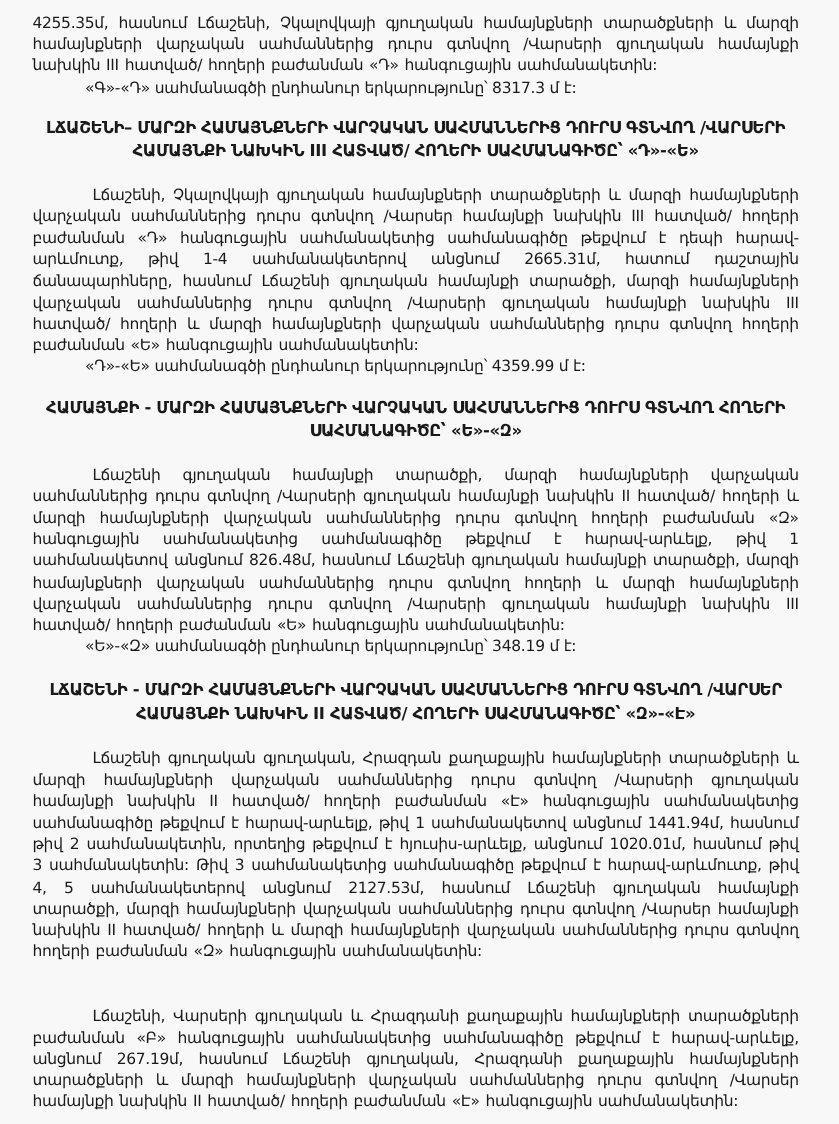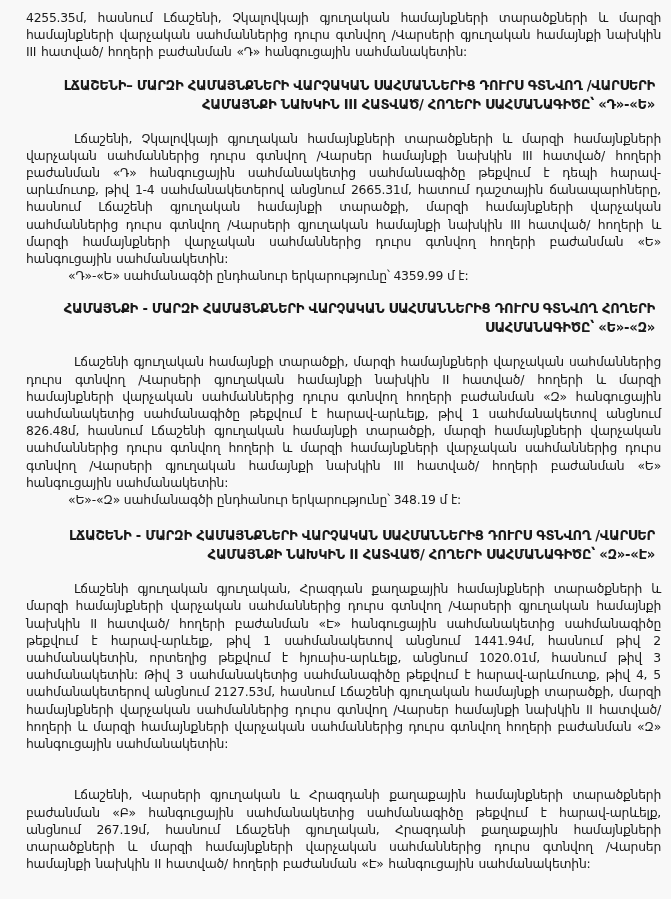--- a/index.html
+++ b/index.html
@@ -13,54 +13,55 @@
       overflow: hidden;
       font-family: "DejaVu Sans", sans-serif;
       color: #1a1a1a;
       font-size: 12.4px;
       line-height: 17.2px;
     }
     .page {
       position: relative;
       width: 671px;
       height: 866px;
-      padding: 9px 10px 0 26px;
+      padding: 9px 32px 0 26px;
       box-sizing: border-box;
     }
     .para {
       text-align: justify;
       text-indent: 48px;
       margin: 0;
       letter-spacing: -0.25px;
       word-spacing: 1px;
     }
     .para.noindent { text-indent: 0; }
     .total {
       margin: 0;
       padding-left: 42px;
       letter-spacing: -0.2px;
     }
     .heading {
-      text-align: right;
+      text-align: center;
       margin: 0;
       font-size: 13.2px;
       line-height: 19px;
       letter-spacing: -0.3px;
       padding: 0 6px;
     }
     .gap-s { height: 16px; }
     .gap-m { height: 18px; }
     .gap-h { height: 15px; }
   </style>
 </head>
 <body>
 
 <div class="page">
 
   <p class="para noindent">4255.35մ, հասնում Լճաշենի, Չկալովկայի գյուղական համայնքների տարածքների և մարզի համայնքների վարչական սահմաններից դուրս գտնվող /Վարսերի գյուղական համայնքի նախկին III հատված/ հողերի բաժանման «Դ» հանգուցային սահմանակետին:</p>
+  <p class="total">«Գ»-«Դ» սահմանագծի ընդհանուր երկարությունը՝ 8317.3 մ է:</p>
 
   <div class="gap-h"></div>
   <h2 class="heading">ԼՃԱՇԵՆԻ– ՄԱՐԶԻ ՀԱՄԱՅՆՔՆԵՐԻ ՎԱՐՉԱԿԱՆ ՍԱՀՄԱՆՆԵՐԻՑ ԴՈՒՐՍ ԳՏՆՎՈՂ /ՎԱՐՍԵՐԻ ՀԱՄԱՅՆՔԻ ՆԱԽԿԻՆ III ՀԱՏՎԱԾ/ ՀՈՂԵՐԻ ՍԱՀՄԱՆԱԳԻԾԸ՝ «Դ»-«Ե»</h2>
   <div class="gap-s"></div>
   <p class="para">Լճաշենի, Չկալովկայի գյուղական համայնքների տարածքների և մարզի համայնքների վարչական սահմաններից դուրս գտնվող /Վարսեր համայնքի նախկին III հատված/ հողերի բաժանման «Դ» հանգուցային սահմանակետից սահմանագիծը թեքվում է դեպի հարավ-արևմուտք, թիվ 1-4 սահմանակետերով անցնում 2665.31մ, հատում դաշտային ճանապարհները, հասնում Լճաշենի գյուղական համայնքի տարածքի, մարզի համայնքների վարչական սահմաններից դուրս գտնվող /Վարսերի գյուղական համայնքի նախկին III հատված/ հողերի և մարզի համայնքների վարչական սահմաններից դուրս գտնվող հողերի բաժանման «Ե» հանգուցային սահմանակետին:</p>
   <p class="total">«Դ»-«Ե» սահմանագծի ընդհանուր երկարությունը՝ 4359.99 մ է:</p>
 
   <div class="gap-h"></div>
   <h2 class="heading">ՀԱՄԱՅՆՔԻ - ՄԱՐԶԻ ՀԱՄԱՅՆՔՆԵՐԻ ՎԱՐՉԱԿԱՆ ՍԱՀՄԱՆՆԵՐԻՑ ԴՈՒՐՍ ԳՏՆՎՈՂ ՀՈՂԵՐԻ ՍԱՀՄԱՆԱԳԻԾԸ՝ «Ե»-«Զ»</h2>
   <div class="gap-s"></div>

